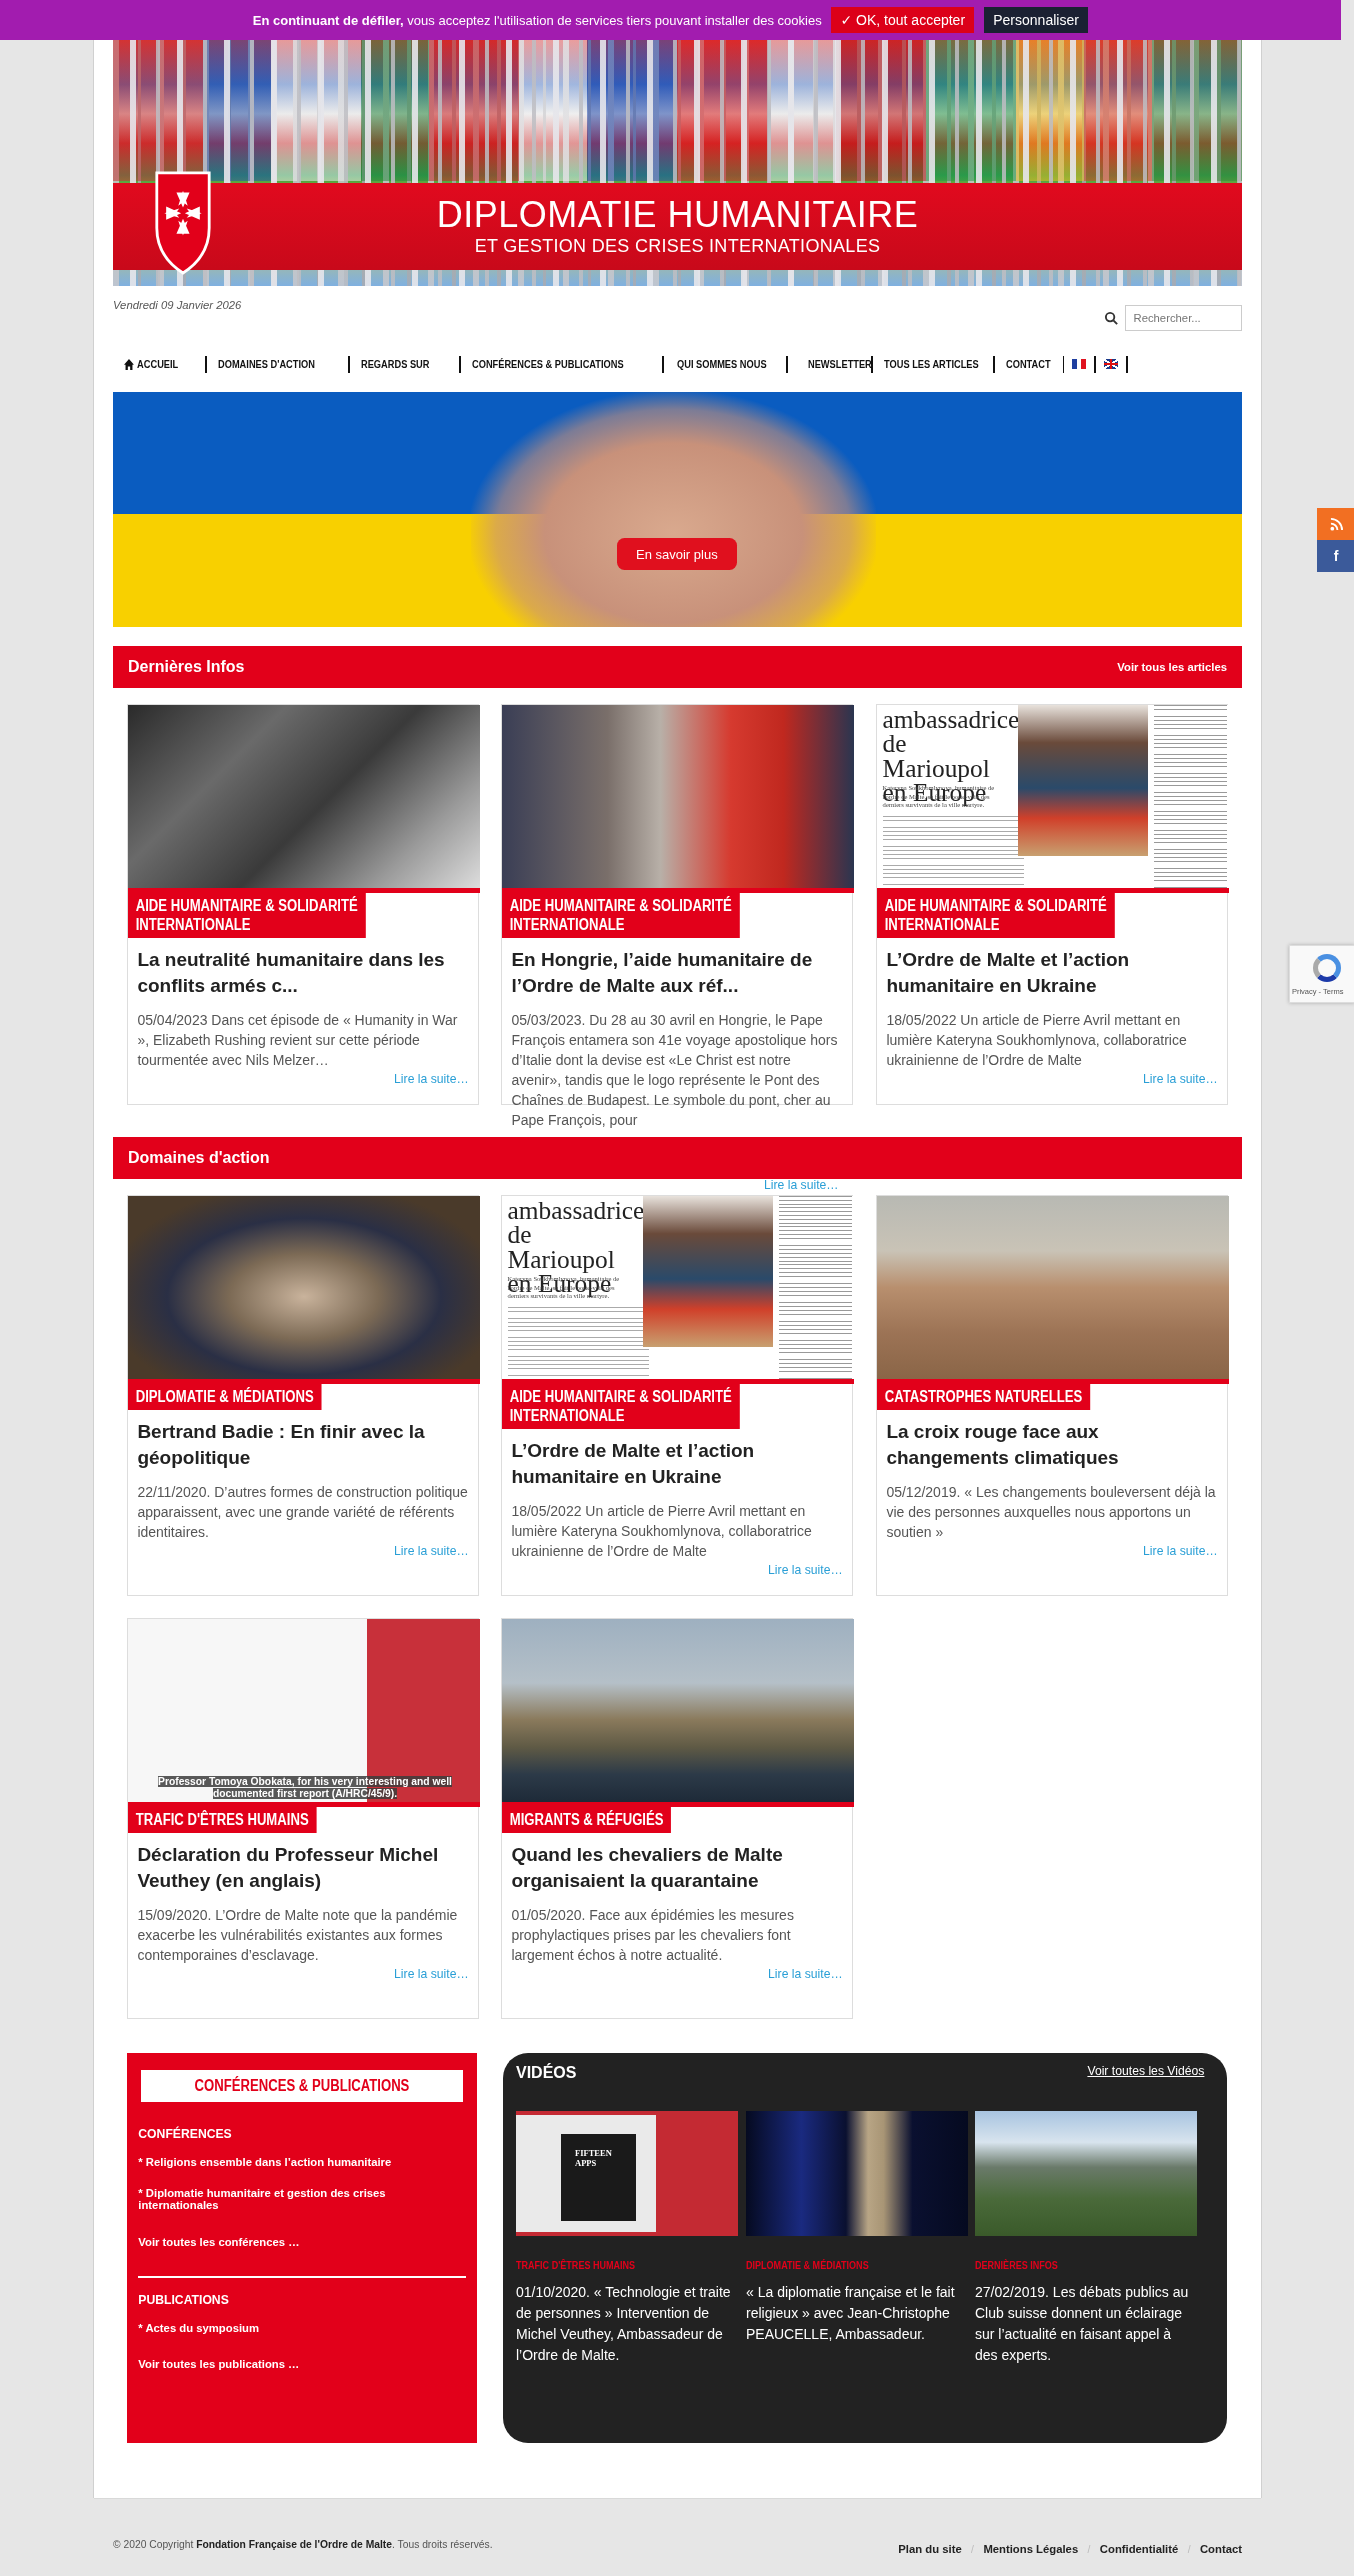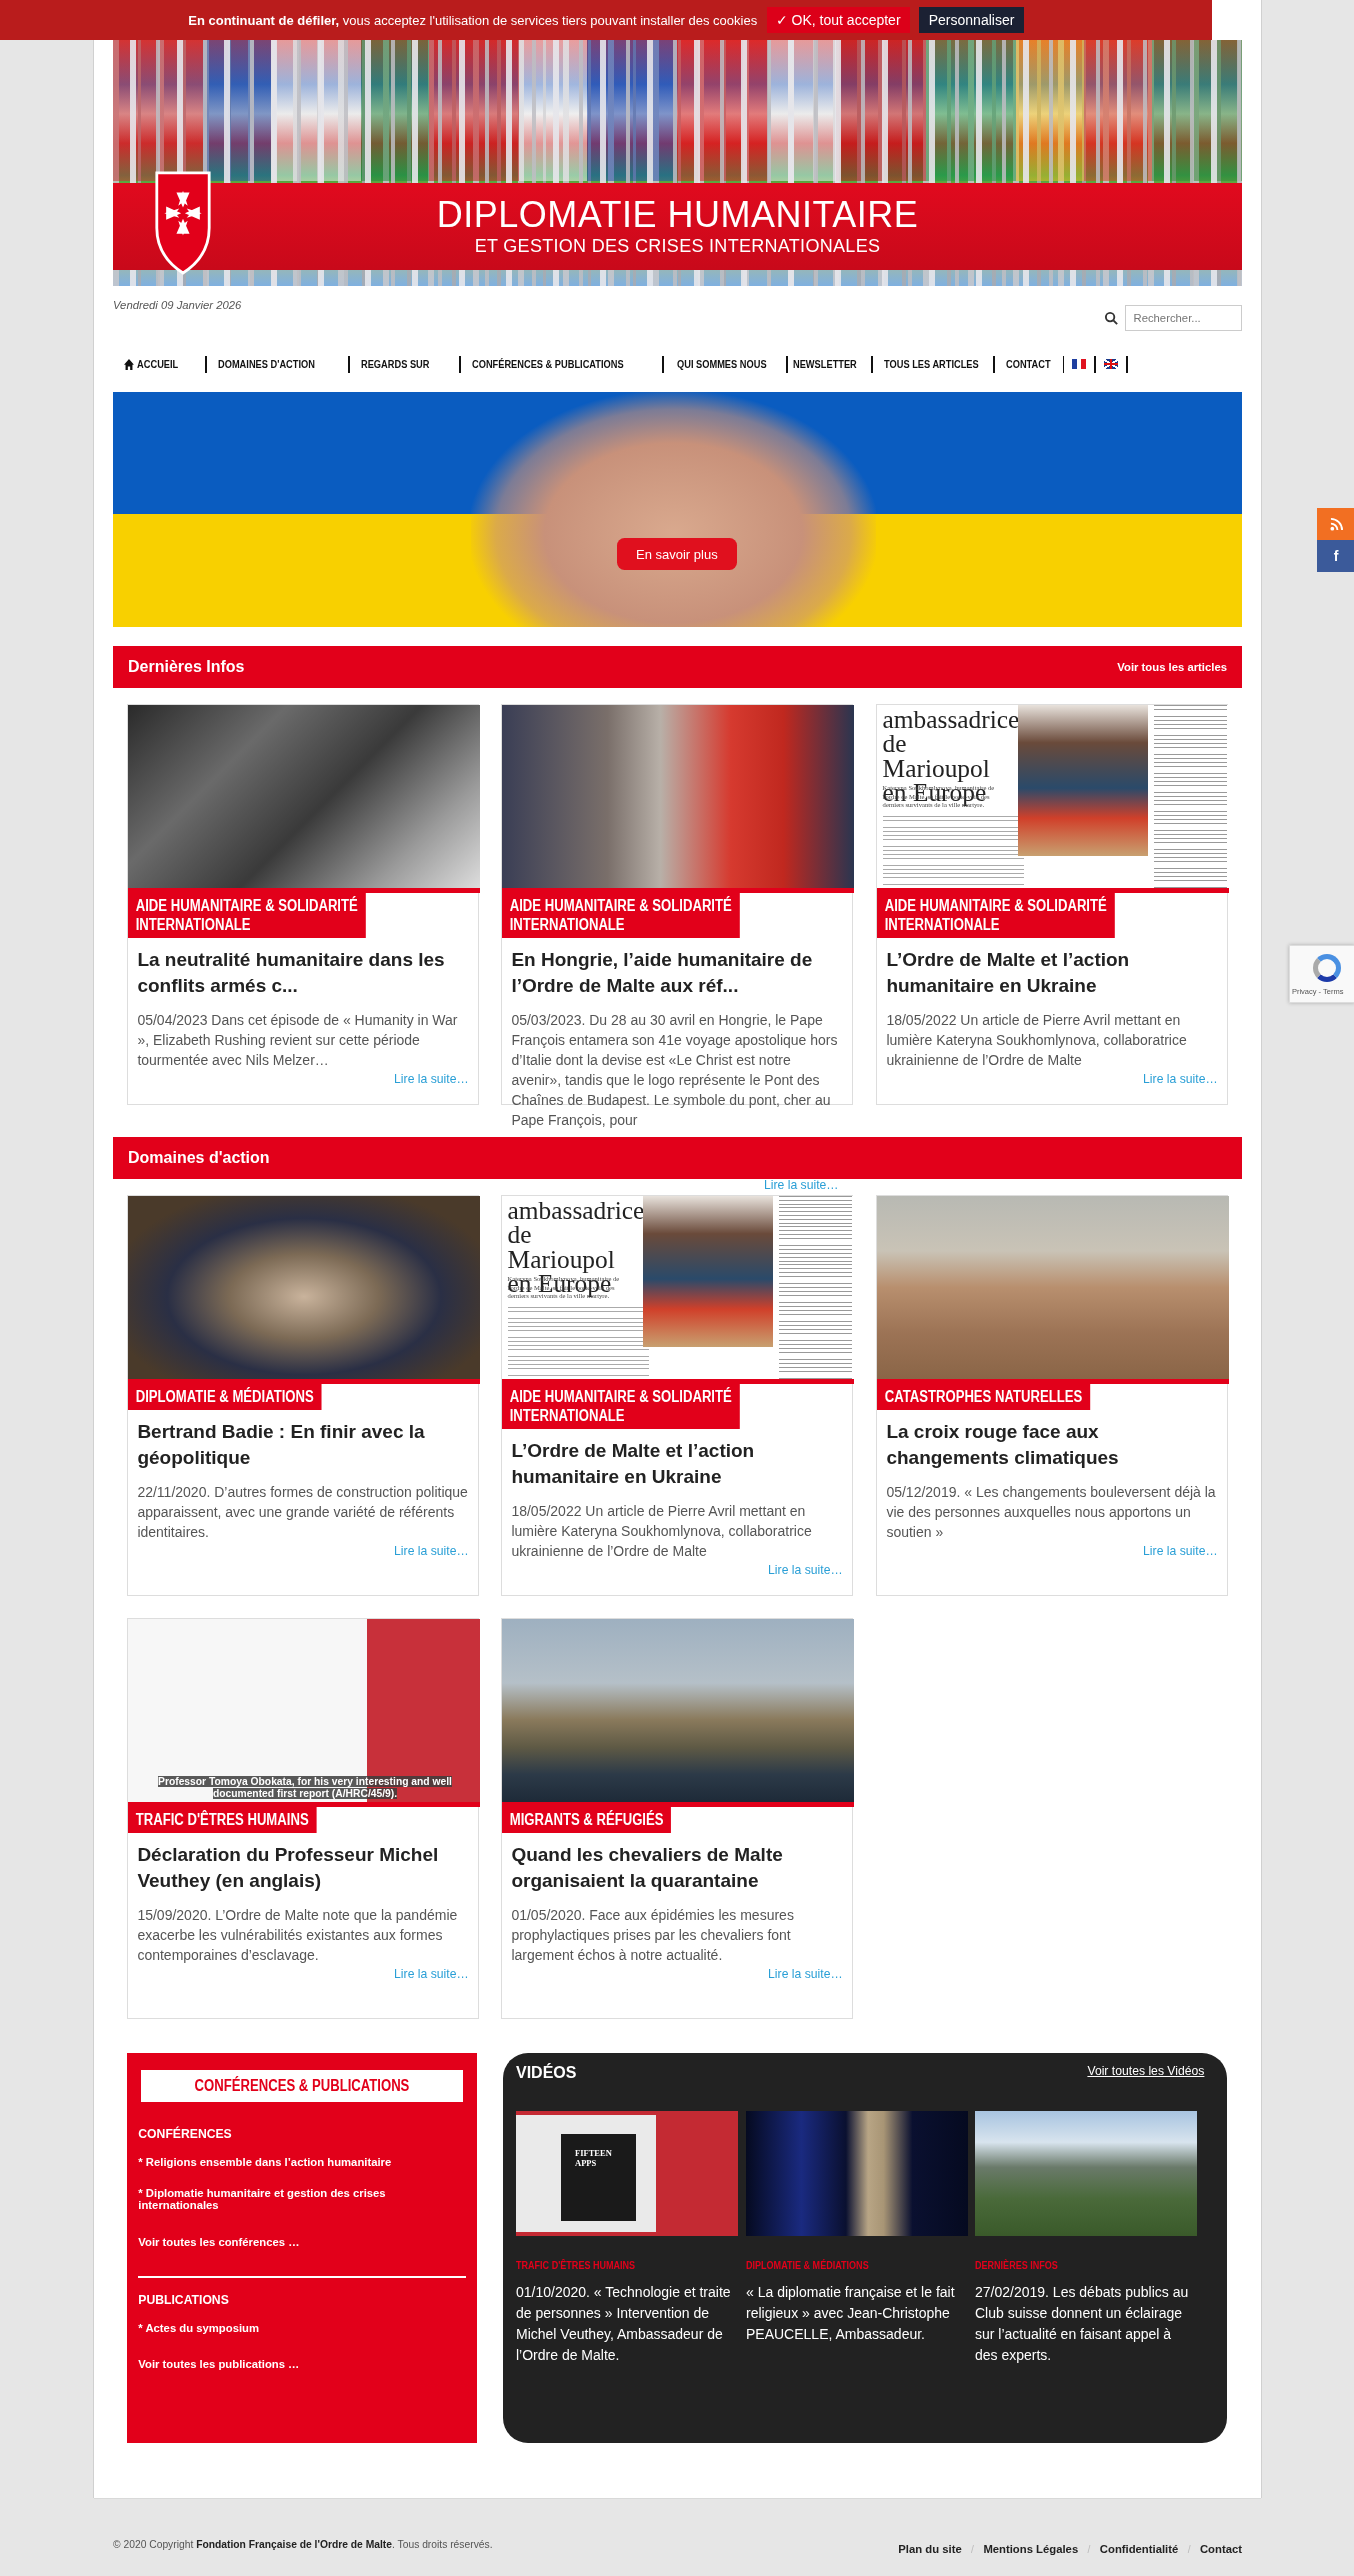--- a/index.html
+++ b/index.html
@@ -1,20 +1,20 @@
 <!DOCTYPE html>
 <html style="font-size:15px"><head>
 <meta charset="utf-8">
 <style>
   * { box-sizing: border-box; margin: 0; padding: 0; }
   html, body { width: 1355px; }
   body { background: #e6e6e6; font-family: "Liberation Sans", sans-serif; color: #333; position: relative; min-height: 2576px; }
 
   
-  .cookie-bar { position: absolute; top: 0; left: 0; width: 1212px; height: 40px; background: #b91c1c; display: flex; align-items: center; justify-content: center; gap: 9.4px; z-index: 20; }
+  .cookie-bar { position: absolute; top: 0; left: 0; width: 1341px; height: 40px; background: #a21caf; display: flex; align-items: center; justify-content: center; gap: 9.4px; z-index: 20; }
   .cookie-text { color: #fff; font-size: 13px; }
   .cookie-text b { font-weight: bold; }
   .cookie-ok { background: #dc0019; color: #fff; font-size: 14px; padding: 4.7px 9.4px; border: none; font-family: "Liberation Sans", sans-serif; }
   .cookie-custom { background: #1b2133; color: #fff; font-size: 14px; padding: 4.7px 9.4px; border: none; font-family: "Liberation Sans", sans-serif; }
 
   .page { position: absolute; left: 94px; top: 0; width: 1167px; background: #fff; min-height: 2498px; }
 
   
   .banner { position: absolute; left: 19px; top: 40px; width: 1129px; height: 246px; overflow: hidden;
     background:
@@ -187,21 +187,21 @@
       </div>
     <span class="nav-sep"></span>
     <div class="nav-cell" style="width:201px; padding-left:11.3px">
         <span class="nav-item">CONFÉRENCES &amp; PUBLICATIONS</span>
       </div>
     <span class="nav-sep"></span>
     <div class="nav-cell" style="width:122px; padding-left:13px">
         <span class="nav-item">QUI SOMMES NOUS</span>
       </div>
     <span class="nav-sep"></span>
-    <div class="nav-cell" style="width:83px; padding-left:5px">
+    <div class="nav-cell" style="width:83px; padding-left:20px">
         <span class="nav-item">NEWSLETTER</span>
       </div>
     <span class="nav-sep"></span>
     <div class="nav-cell" style="width:120px; padding-left:11.3px">
         <span class="nav-item">TOUS LES ARTICLES</span>
       </div>
     <span class="nav-sep"></span>
     <div class="nav-cell" style="width:68px; padding-left:11.3px">
         <span class="nav-item">CONTACT</span>
       </div>

